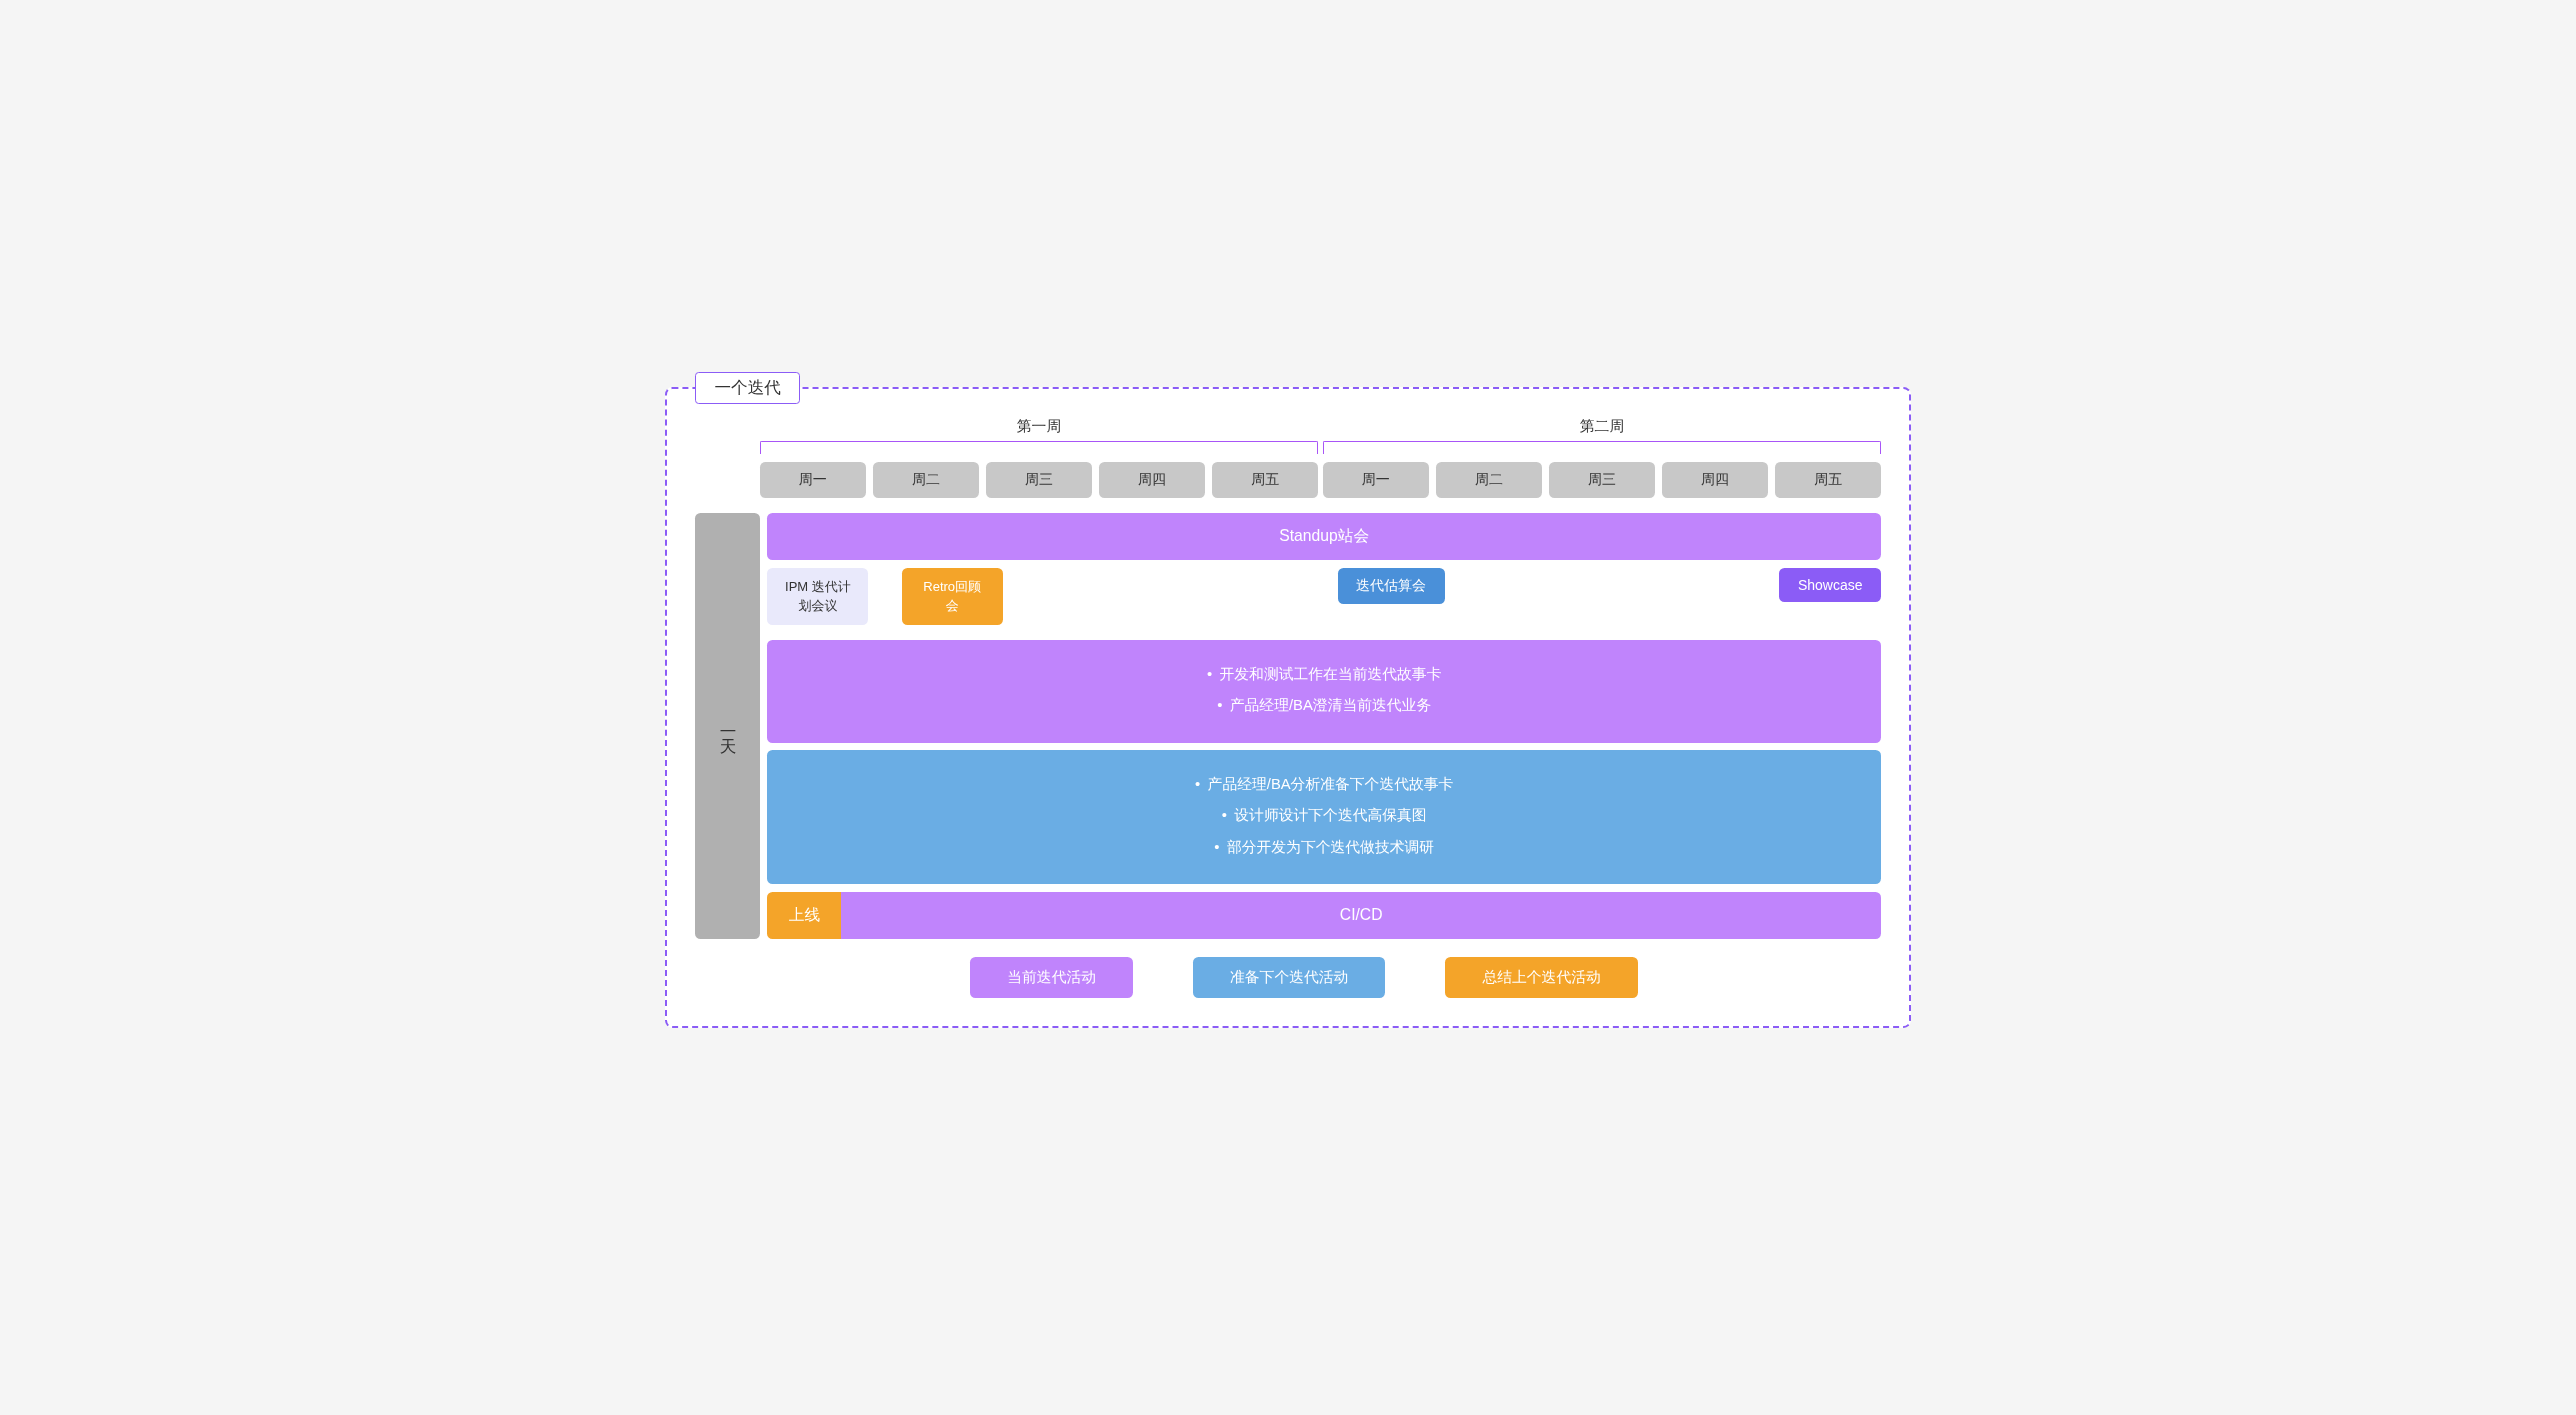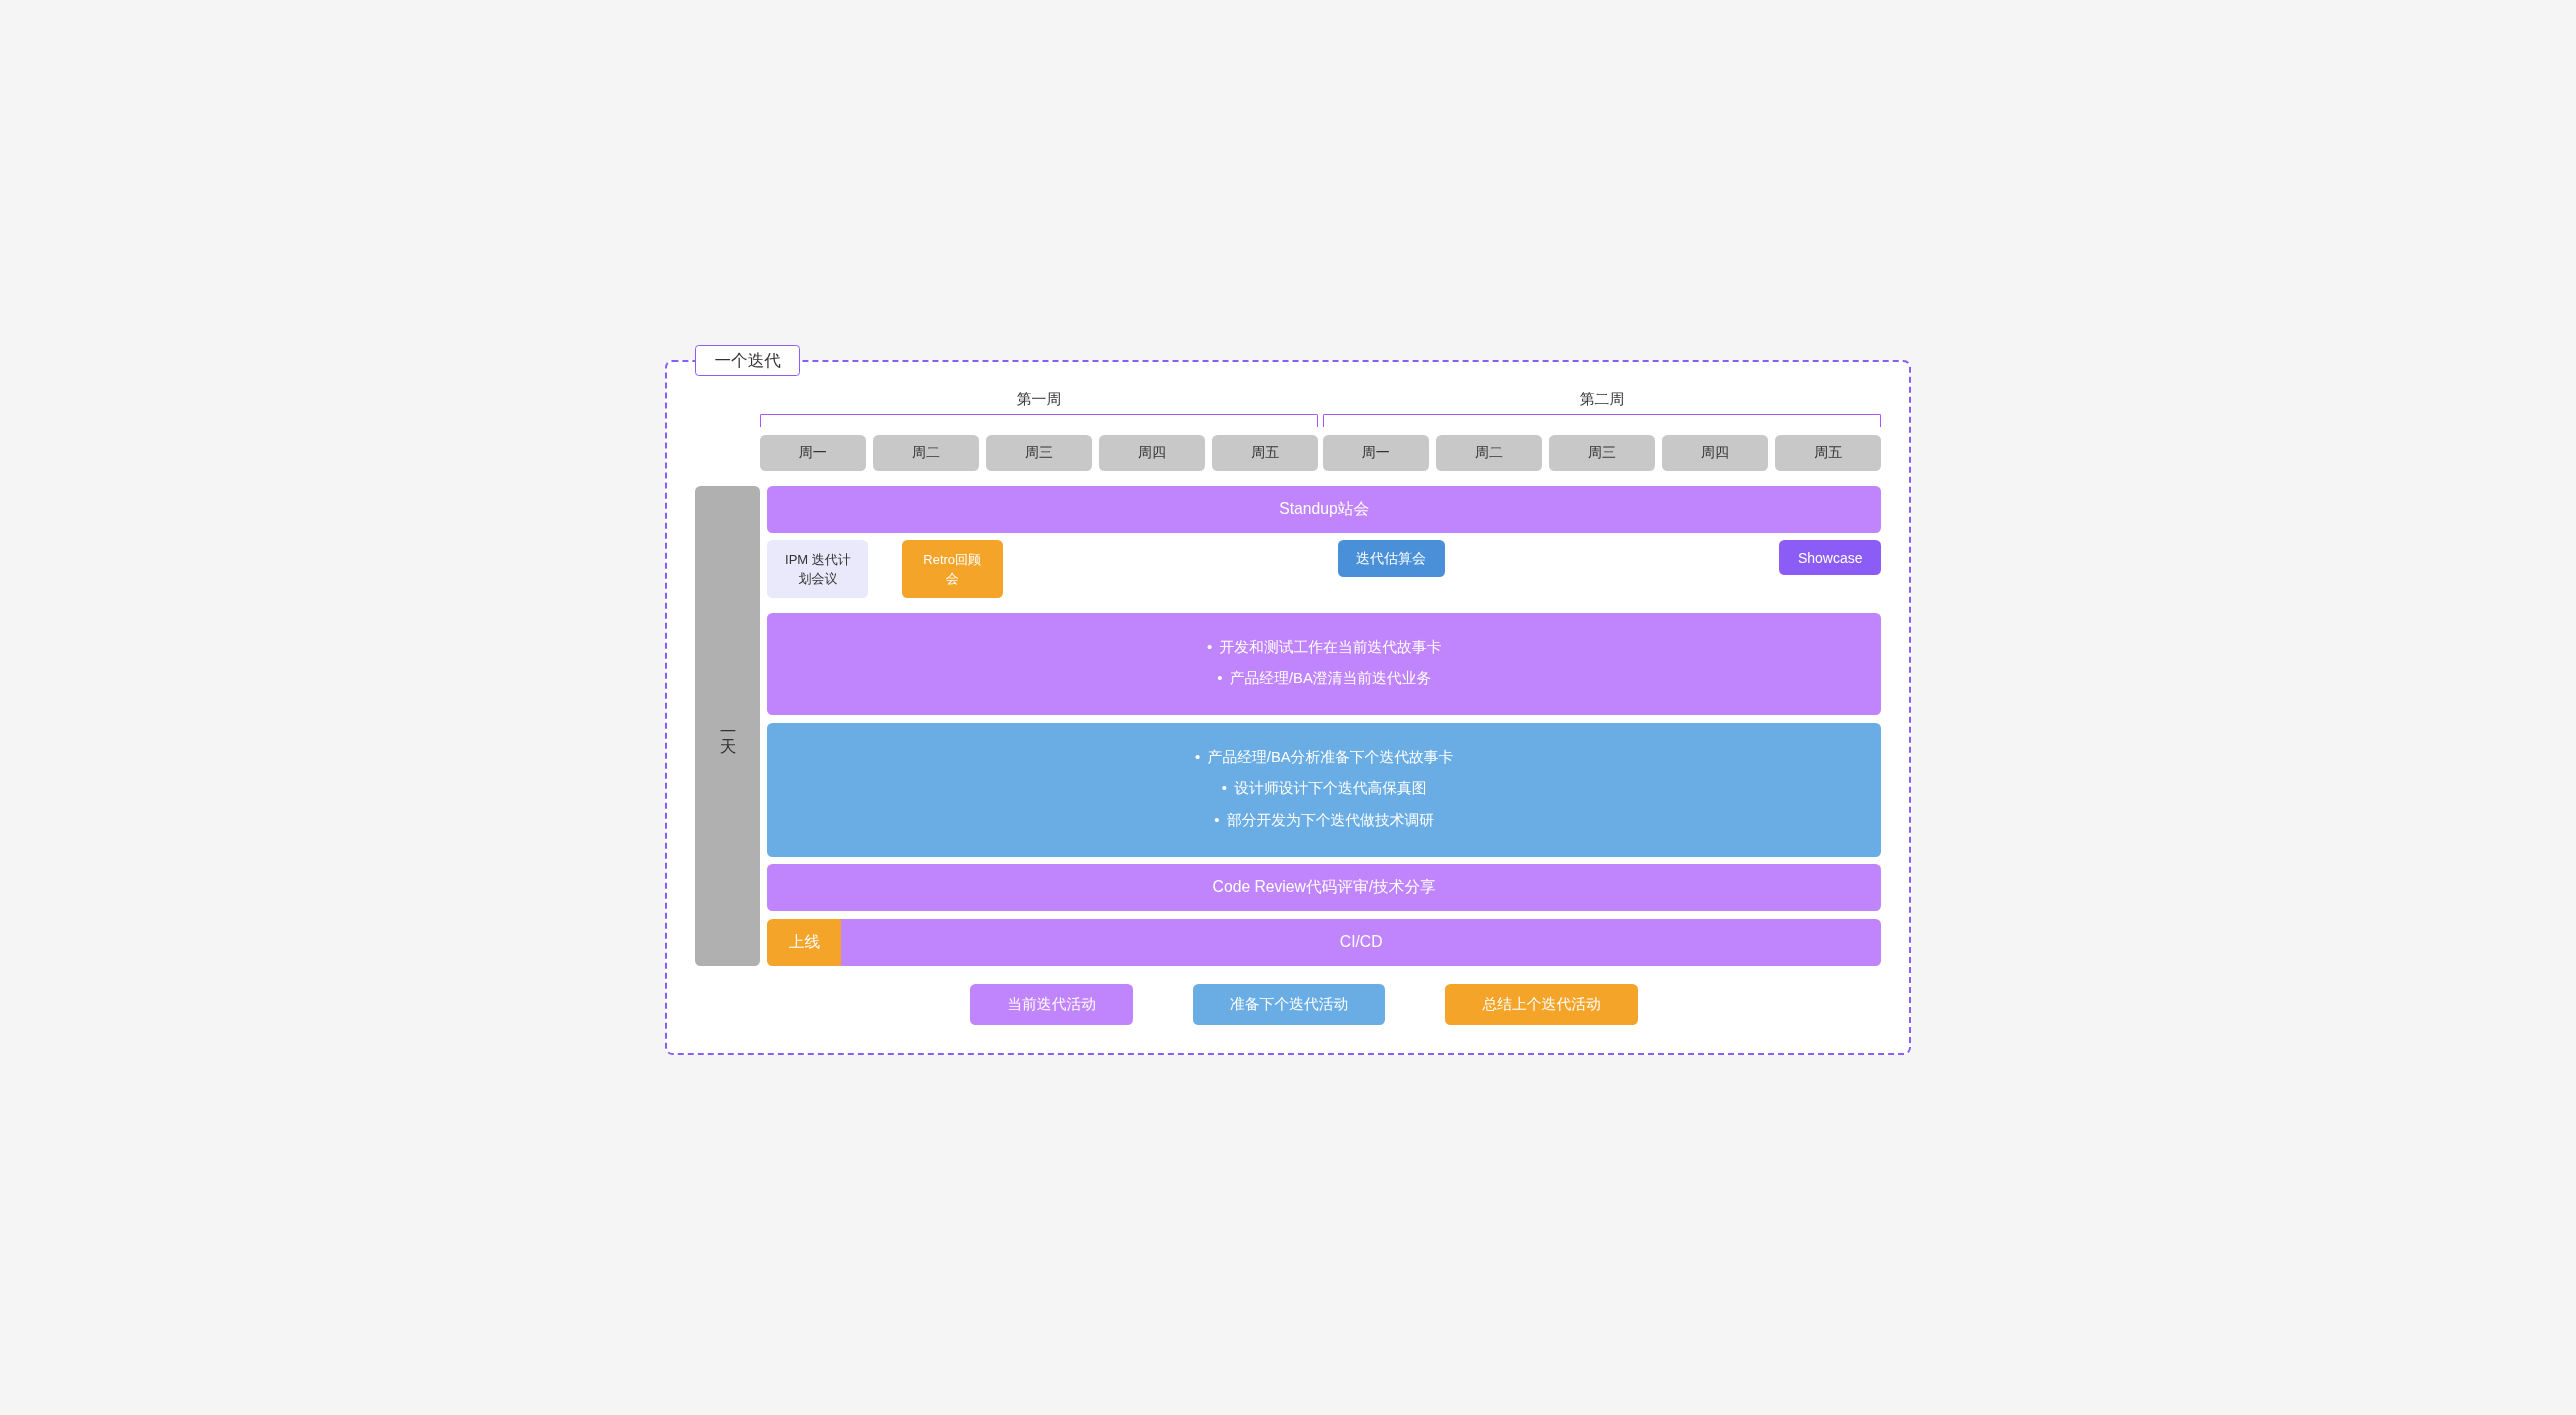--- a/index.html
+++ b/index.html
@@ -343,21 +343,20 @@
           <span>产品经理/BA分析准备下个迭代故事卡</span>
         </div>
         <div class="bullet-line">
           <span>设计师设计下个迭代高保真图</span>
         </div>
         <div class="bullet-line">
           <span>部分开发为下个迭代做技术调研</span>
         </div>
       </div>
 
-      <div class="code-review-bar">Code Review代码评审/技术分享</div>
 
       <div class="cicd-row">
         <div class="launch-box">上线</div>
         <div class="cicd-box">CI/CD</div>
       </div>
 
     </div>
   </div>
 
   <div class="legend-row">

